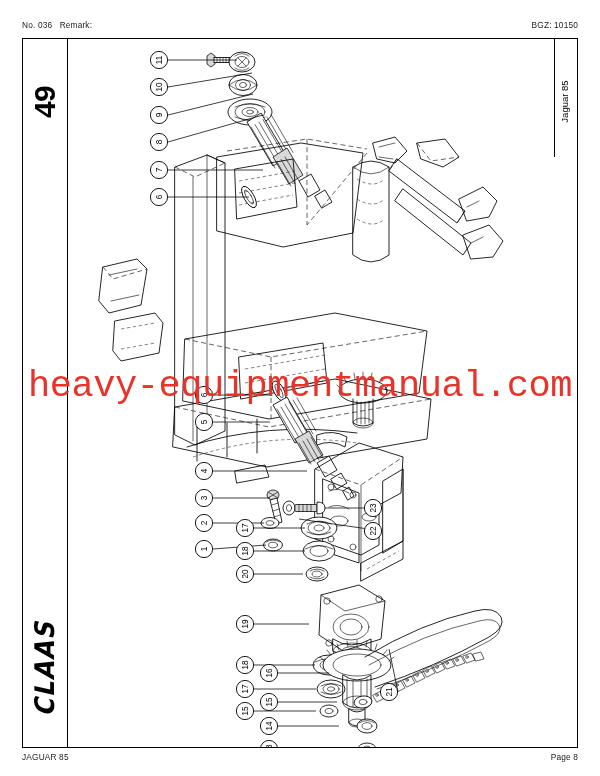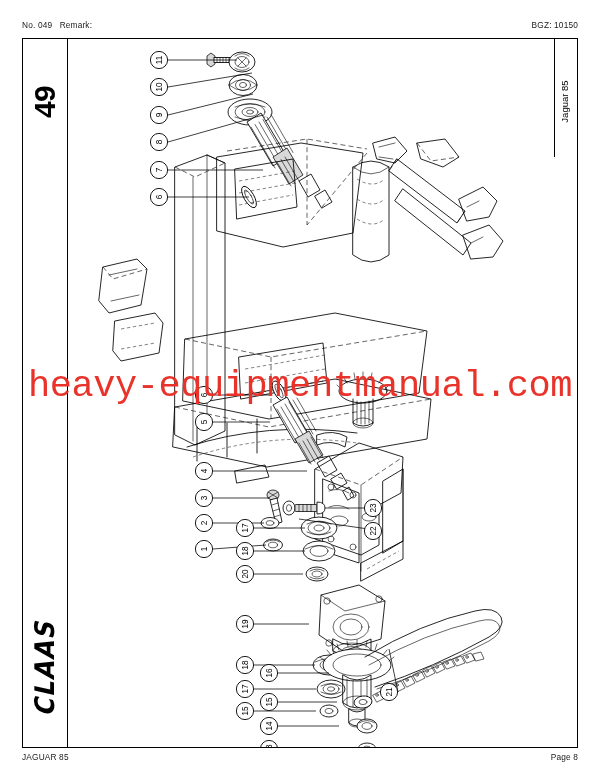--- a/index.html
+++ b/index.html
@@ -177,21 +177,21 @@
     pointer-events: none;
     line-height: 1;
   }
 </style>
 </head>
 <body>
 
 <div class="page">
 
   <div class="hdr">
-    <div class="hdr-left">No. 049   Remark:</div>
+    <div class="hdr-left">No. 036   Remark:</div>
     <div class="hdr-right">BGZ: 10150</div>
   </div>
 
   <div class="frame">
     <div class="frame-rule"></div>
     <div class="frame-rule-right"></div>
 
     <div class="section-no">
       <span>49</span>
     </div>

